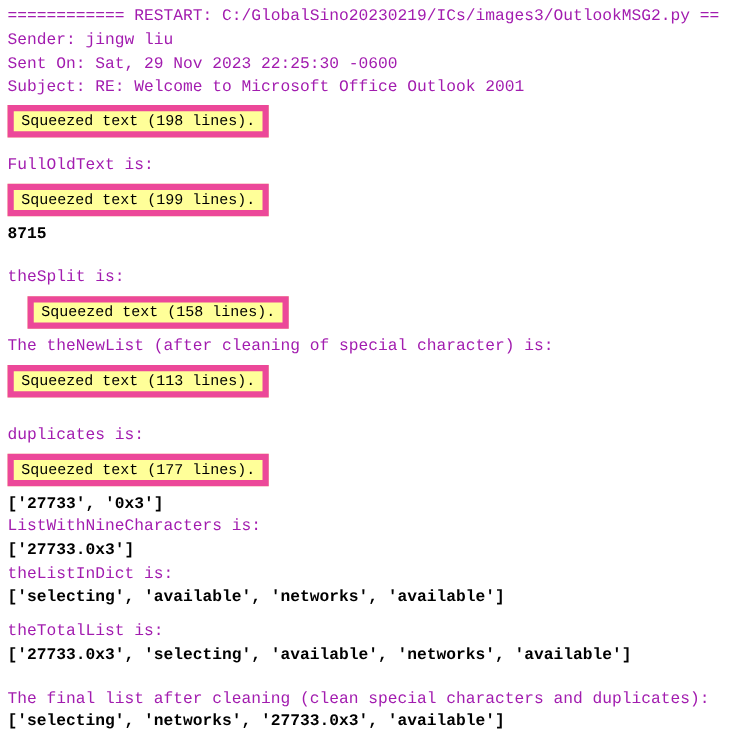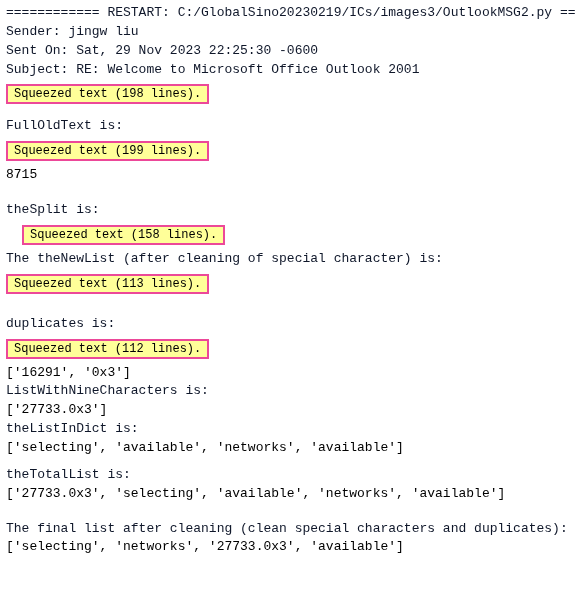--- a/index.html
+++ b/index.html
@@ -13,31 +13,32 @@
       background: #ffffff;
       font-family: 'Courier New', Courier, monospace;
       font-size: 13px;
       color: #0000cc;
       padding: 4px 6px;
       overflow-x: hidden;
     }
     .line {
       white-space: pre;
       line-height: 1.45;
-      color: #0f172a;
+      color: #a21caf;
     }
     .line-black {
       white-space: pre;
       line-height: 1.45;
       color: #000000;
+      font-weight: bold;
     }
     .squeezed-btn {
       display: inline-block;
       background: #ffff99;
-      border: 2px solid #ec4899;
+      border: 5px solid #ec4899;
       color: #000000;
       font-family: 'Courier New', Courier, monospace;
       font-size: 12px;
       padding: 1px 6px;
       cursor: pointer;
       margin: 2px 0;
     }
     .spacer {
       height: 8px;
     }
@@ -77,24 +78,24 @@
 <div class="line">The theNewList (after cleaning of special character) is:</div>
 <div style="margin: 3px 0;">
   <button class="squeezed-btn">Squeezed text (113 lines).</button>
 </div>
 
 <div class="spacer"></div>
 <div class="spacer"></div>
 
 <div class="line">duplicates is:</div>
 <div style="margin: 3px 0;">
-  <button class="squeezed-btn">Squeezed text (112 lines).</button>
+  <button class="squeezed-btn">Squeezed text (177 lines).</button>
 </div>
 
-<div class="line-black">['16291', '0x3']</div>
+<div class="line-black">['27733', '0x3']</div>
 
 <div class="line">ListWithNineCharacters is:</div>
 
 <div class="line-black">['27733.0x3']</div>
 
 <div class="line">theListInDict is:</div>
 
 <div class="line-black">['selecting', 'available', 'networks', 'available']</div>
 
 <div class="spacer"></div>

